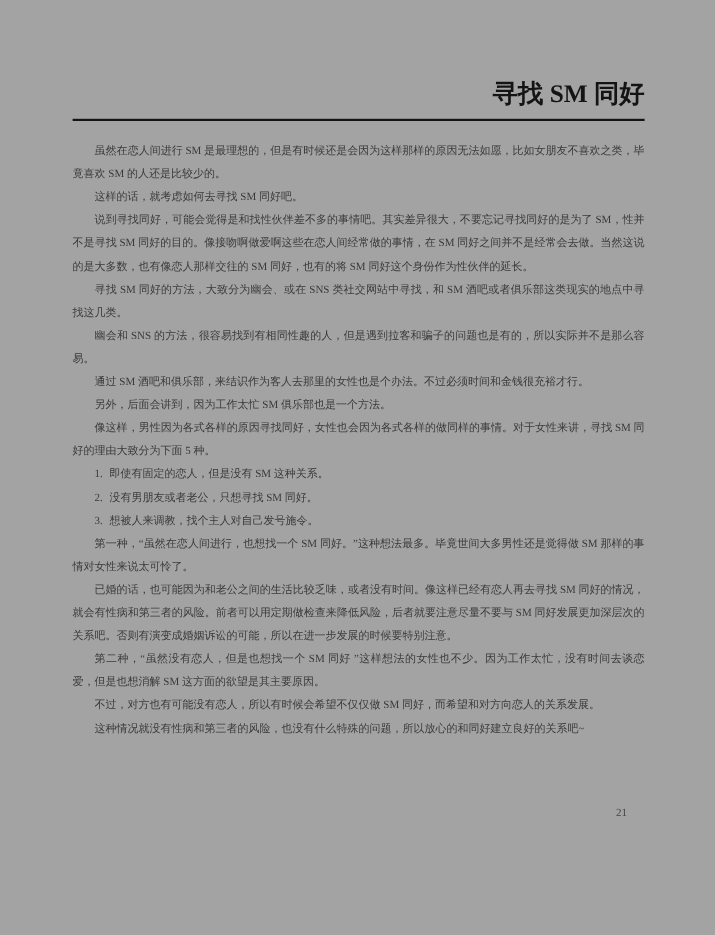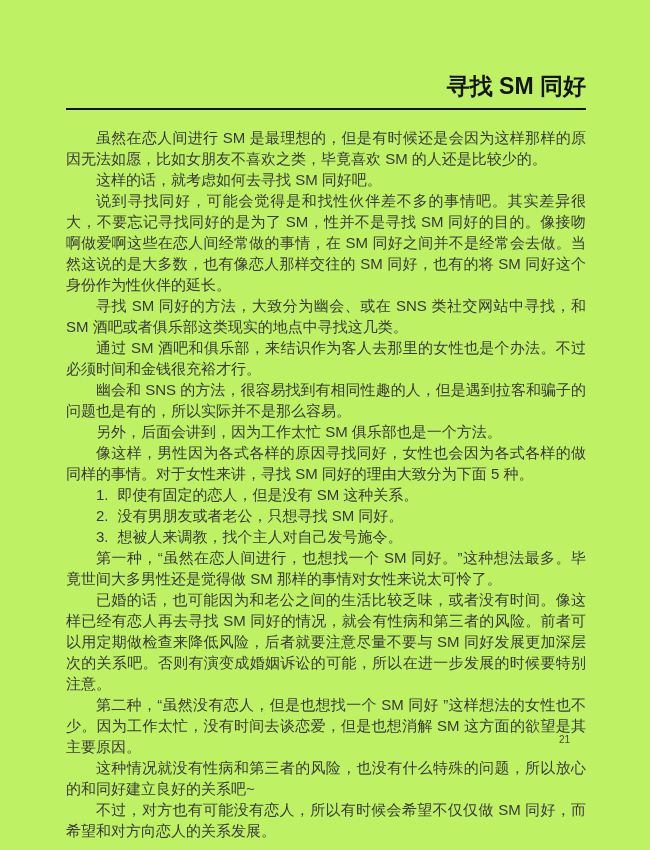--- a/index.html
+++ b/index.html
@@ -4,43 +4,43 @@
 <style>
   html, body {
     margin: 0;
     padding: 0;
     background: #ffffff;
   }
   .page {
     position: relative;
     width: 650px;
     height: 850px;
-    background: #bef264;
+    background: #a3a3a3;
     box-sizing: border-box;
     padding: 72px 64px 0 66px;
-    font-family: Liberation Sans, sans-serif;
+    font-family: Liberation Serif, serif;
     color: #3a3a3a;
     overflow: hidden;
   }
   .doc-title {
     margin: 0;
     text-align: right;
     font-size: 23px;
     line-height: 1.25;
     font-weight: 700;
     color: #141414;
   }
   .title-rule {
     border: none;
     border-top: 2.5px solid #141414;
     margin: 7px 0 0 0;
   }
   .body-text {
     margin-top: 17px;
-    font-size: 15px;
+    font-size: 10px;
     line-height: 21px;
     text-align: justify;
     text-justify: inter-ideograph;
   }
   p.para {
     margin: 0;
     text-indent: 2em;
   }
   p.list-item {
     margin: 0;
@@ -65,37 +65,37 @@
 <div class="page">
 
   <h1 class="doc-title">寻找 SM 同好</h1>
   <hr class="title-rule">
 
   <div class="body-text">
     <p class="para">虽然在恋人间进行 SM 是最理想的，但是有时候还是会因为这样那样的原因无法如愿，比如女朋友不喜欢之类，毕竟喜欢 SM 的人还是比较少的。</p>
     <p class="para">这样的话，就考虑如何去寻找 SM 同好吧。</p>
     <p class="para">说到寻找同好，可能会觉得是和找性伙伴差不多的事情吧。其实差异很大，不要忘记寻找同好的是为了 SM，性并不是寻找 SM 同好的目的。像接吻啊做爱啊这些在恋人间经常做的事情，在 SM 同好之间并不是经常会去做。当然这说的是大多数，也有像恋人那样交往的 SM 同好，也有的将 SM 同好这个身份作为性伙伴的延长。</p>
     <p class="para">寻找 SM 同好的方法，大致分为幽会、或在 SNS 类社交网站中寻找，和 SM 酒吧或者俱乐部这类现实的地点中寻找这几类。</p>
+    <p class="para">幽会和 SNS 的方法，很容易找到有相同性趣的人，但是遇到拉客和骗子的问题也是有的，所以实际并不是那么容易。</p>
     <p class="para">通过 SM 酒吧和俱乐部，来结识作为客人去那里的女性也是个办法。不过必须时间和金钱很充裕才行。</p>
-    <p class="para">幽会和 SNS 的方法，很容易找到有相同性趣的人，但是遇到拉客和骗子的问题也是有的，所以实际并不是那么容易。</p>
     <p class="para">另外，后面会讲到，因为工作太忙 SM 俱乐部也是一个方法。</p>
     <p class="para">像这样，男性因为各式各样的原因寻找同好，女性也会因为各式各样的做同样的事情。对于女性来讲，寻找 SM 同好的理由大致分为下面 5 种。</p>
 
     <p class="list-item">
       <span class="list-num">1.</span><span>即使有固定的恋人，但是没有 SM 这种关系。</span>
     </p>
     <p class="list-item">
       <span class="list-num">2.</span><span>没有男朋友或者老公，只想寻找 SM 同好。</span>
     </p>
     <p class="list-item">
       <span class="list-num">3.</span><span>想被人来调教，找个主人对自己发号施令。</span>
     </p>
 
     <p class="para">第一种，“虽然在恋人间进行，也想找一个 SM 同好。”这种想法最多。毕竟世间大多男性还是觉得做 SM 那样的事情对女性来说太可怜了。</p>
     <p class="para">已婚的话，也可能因为和老公之间的生活比较乏味，或者没有时间。像这样已经有恋人再去寻找 SM 同好的情况，就会有性病和第三者的风险。前者可以用定期做检查来降低风险，后者就要注意尽量不要与 SM 同好发展更加深层次的关系吧。否则有演变成婚姻诉讼的可能，所以在进一步发展的时候要特别注意。</p>
     <p class="para">第二种，“虽然没有恋人，但是也想找一个 SM 同好 ”这样想法的女性也不少。因为工作太忙，没有时间去谈恋爱，但是也想消解 SM 这方面的欲望是其主要原因。</p>
+    <p class="para">不过，对方也有可能没有恋人，所以有时候会希望不仅仅做 SM 同好，而希望和对方向恋人的关系发展。</p>
     <p class="para">这种情况就没有性病和第三者的风险，也没有什么特殊的问题，所以放心的和同好建立良好的关系吧~</p>
-    <p class="para">不过，对方也有可能没有恋人，所以有时候会希望不仅仅做 SM 同好，而希望和对方向恋人的关系发展。</p>
   </div>
 
   <div class="page-number">21</div>
 
 </div>
 
 </body></html>

